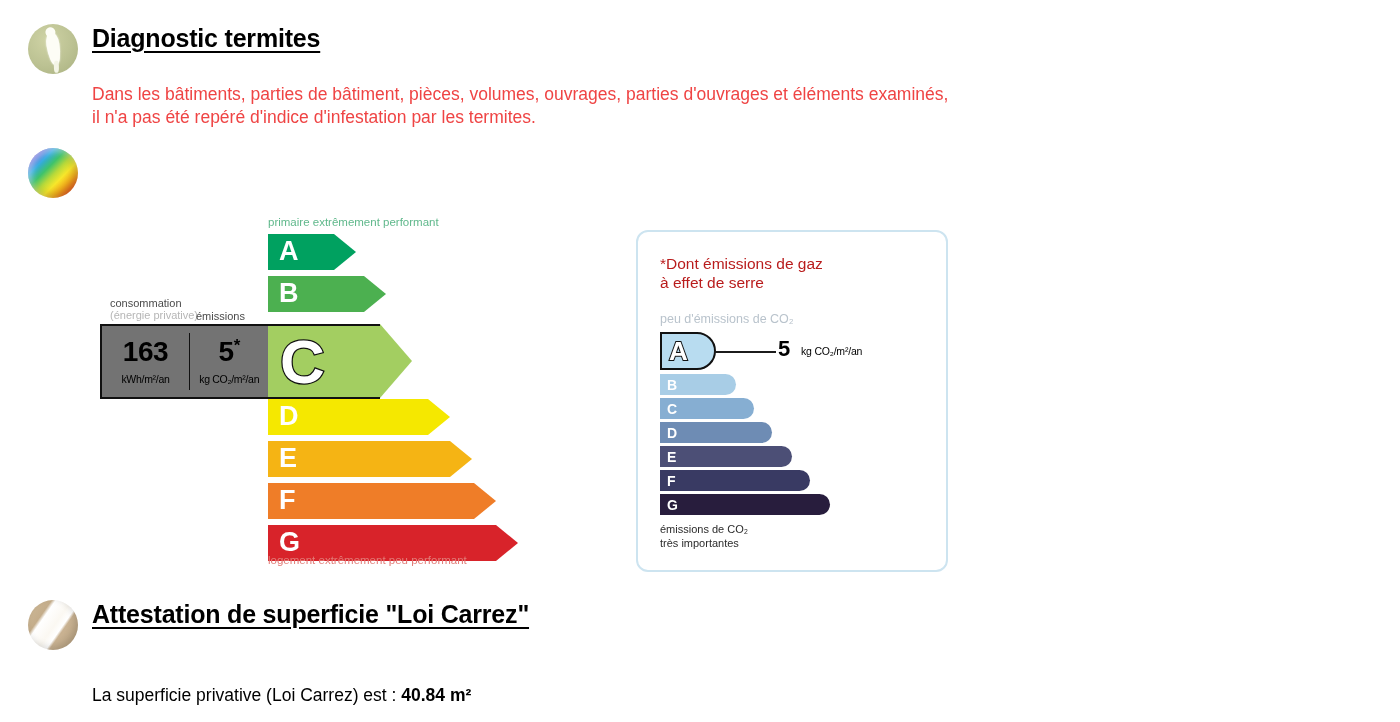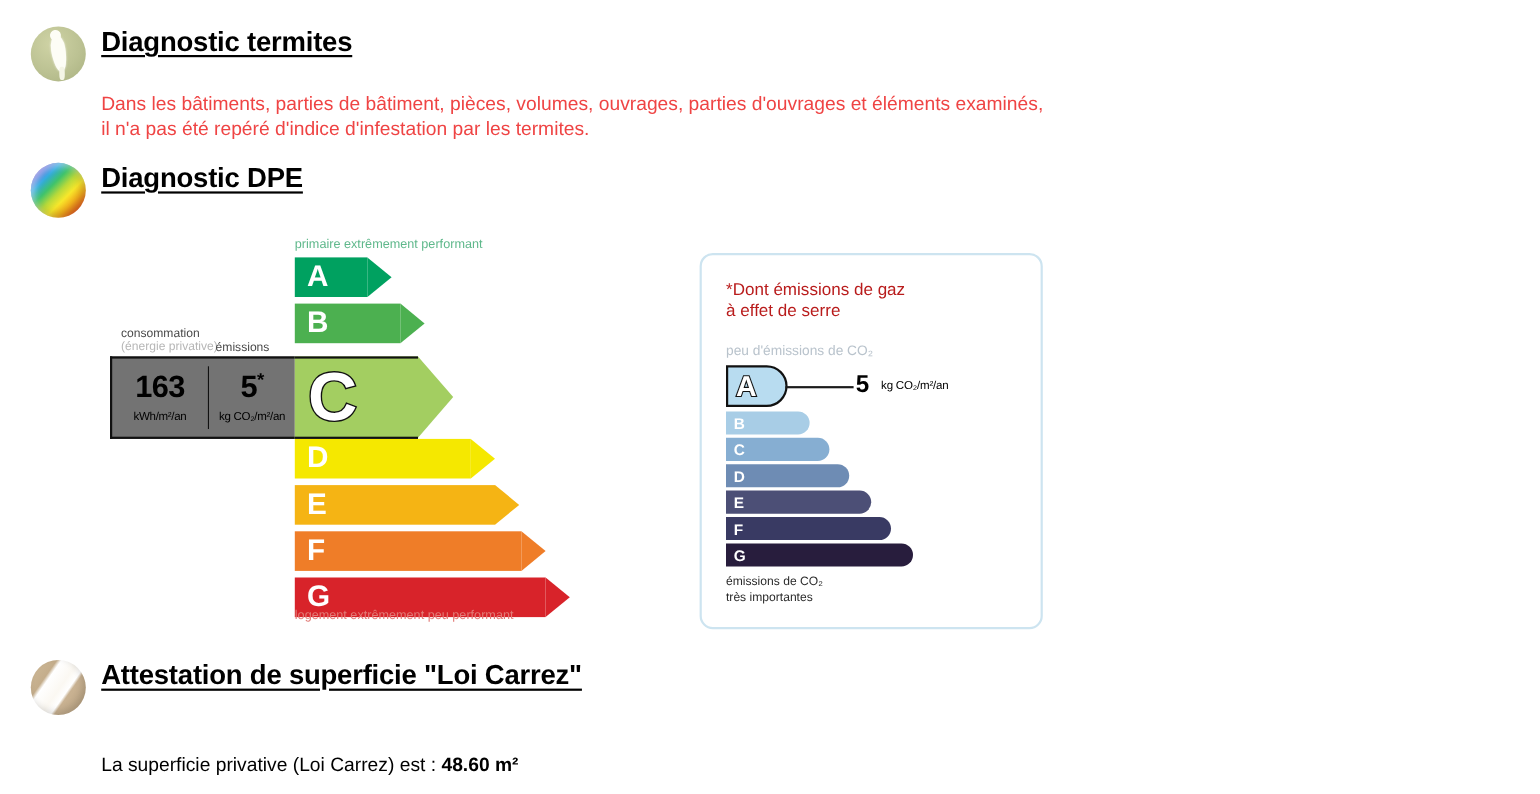--- a/index.html
+++ b/index.html
@@ -380,21 +380,20 @@
     </div>
     <div class="sec-title">Diagnostic termites</div>
   </div>
   <div class="sec-body green-text" style="margin-left:64px; margin-top:9px;">Dans les bâtiments, parties de bâtiment, pièces, volumes, ouvrages, parties d'ouvrages et éléments examinés,
 il n'a pas été repéré d'indice d'infestation par les termites.</div>
 </div>
 
 <div class="section" style="left:28px; top:148px; width:1350px;">
   <div class="sec-head">
     <div class="sec-icon icon-dpe"></div>
-    <div class="sec-title">Diagnostic DPE</div>
   </div>
 </div>
 
 <div id="dpe-graphic">
 
   <div class="nrj">
 
     <div class="nrj-caption-top">primaire extrêmement performant</div>
 
     <div class="nrj-bars">
@@ -519,15 +518,15 @@
 très importantes</div>
   </div>
 </div>
 
 <div class="section" style="left:28px; top:600px; width:1350px;">
   <div class="sec-head">
     <div class="sec-icon icon-carrez"></div>
     <div class="sec-title">Attestation de superficie "Loi Carrez"</div>
   </div>
   <div class="sec-body" style="margin-left:64px; margin-top:11px;">
-    <span>La superficie privative (Loi Carrez) est : </span><strong>48.60 m²</strong>
+    <span>La superficie privative (Loi Carrez) est : </span><strong>40.84 m²</strong>
   </div>
 </div>
 
 </body></html>

